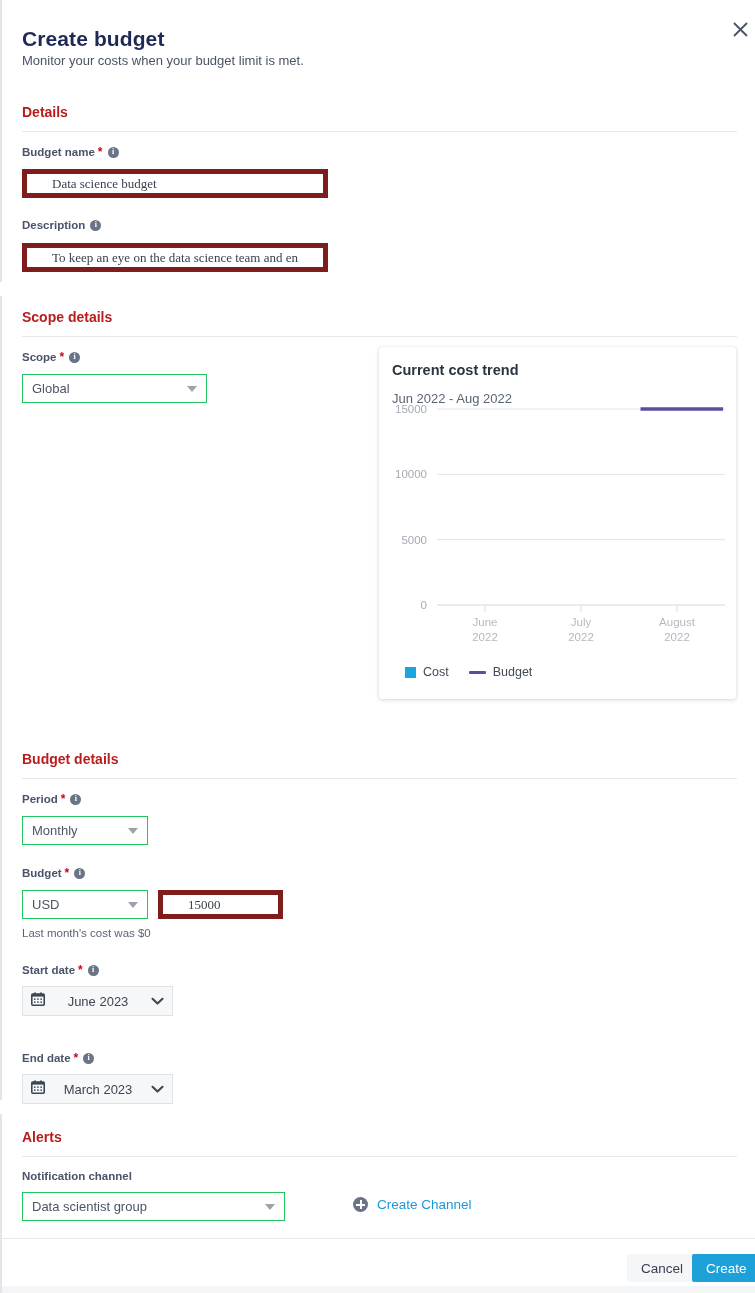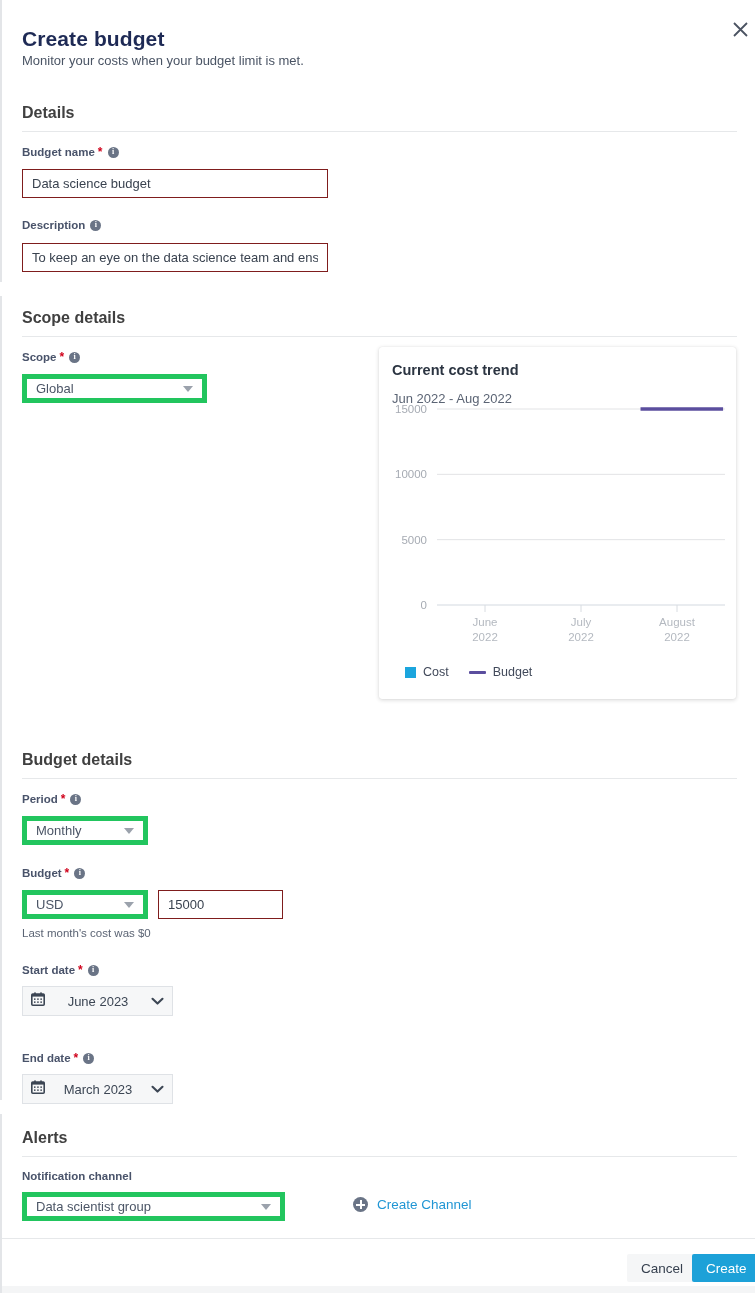--- a/index.html
+++ b/index.html
@@ -44,21 +44,21 @@
     position: absolute; left: 726px; top: 17px;
     width: 24px; height: 24px;
     display: flex; align-items: center; justify-content: center;
     cursor: pointer; background: none; border: none; padding: 0;
   }
   #close-btn svg { display: block; }
 
   
   .section-title {
     position: absolute; left: 20px;
-    font-size: 16px; font-weight: bold; color: #404040;
+    font-size: 14px; font-weight: bold; color: #b91c1c;
   }
   .section-rule {
     position: absolute; left: 20px; width: 715px; height: 1px;
     background: #e6e8ea;
   }
 
   
   .field-label {
     position: absolute; left: 20px;
     font-size: 11.5px; font-weight: bold; color: #49536a;
@@ -72,34 +72,34 @@
     background: #6a7486; color: #fff;
     font-size: 8px; font-weight: bold; line-height: 1;
     font-family: "Liberation Serif", serif;
     margin-left: 2px; position: relative; top: 0px;
   }
 
   
   .text-input {
     position: absolute;
     height: 29px;
-    border: 1px solid #7f1d1d;
+    border: 5px solid #7f1d1d;
     background: #fff;
-    font-family: Liberation Sans, sans-serif;
+    font-family: Liberation Serif, serif;
     font-size: 13px; color: #39424f;
-    padding: 0 9px; border-radius: 0;
+    padding: 0 25px; border-radius: 0;
     outline: none;
   }
   .text-input::placeholder { color: #9aa2ae; }
 
   
   .select {
     position: absolute;
     height: 29px;
-    border: 5px solid #22c55e;
+    border: 1px solid #22c55e;
     background: #fff;
     display: flex; align-items: center;
     padding: 0 9px; cursor: pointer;
   }
   .select .val {
     font-size: 13px; color: #4b5566; flex: 1;
     overflow: hidden; white-space: nowrap; text-overflow: ellipsis;
   }
   .caret {
     width: 0; height: 0; margin-left: 8px;

